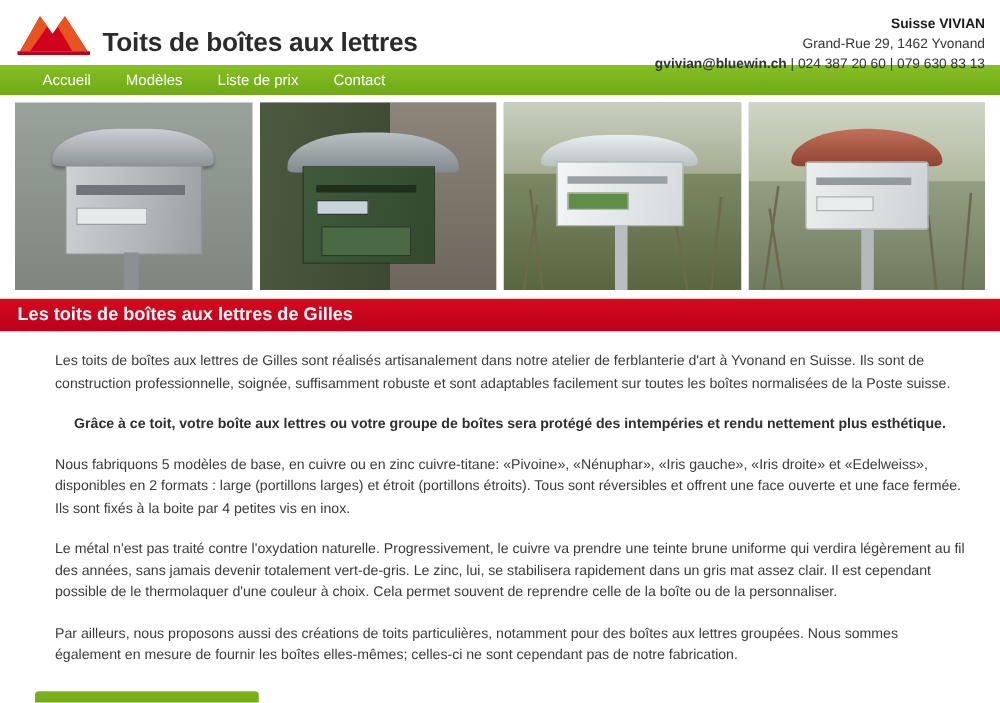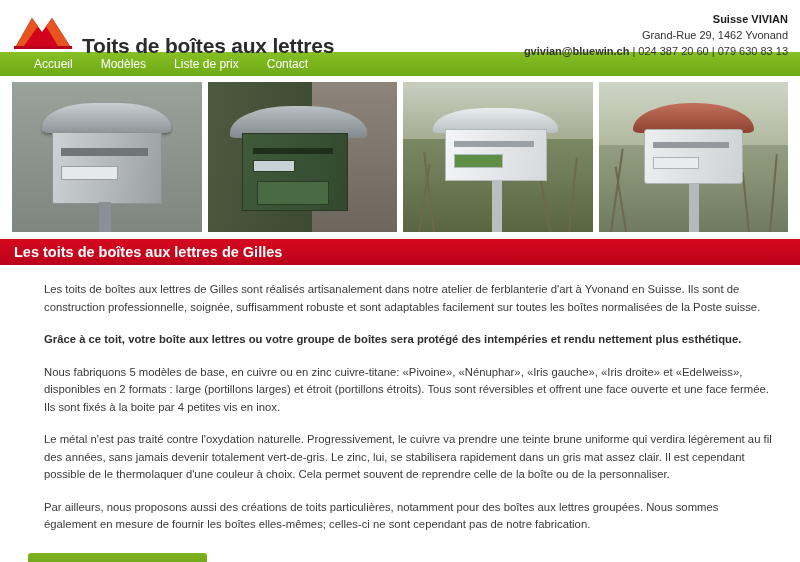--- a/index.html
+++ b/index.html
@@ -34,21 +34,21 @@
     width: 62px;
     height: 40px;
     position: relative;
     flex: none;
   }
   .logo-title {
     font-size: 21px;
     font-weight: bold;
     color: #2b2b2b;
     letter-spacing: -0.2px;
-    margin-top: 28px;
+    margin-top: 17px;
   }
   .contact {
     text-align: right;
     font-size: 11px;
     color: #333333;
     line-height: 1.45;
     padding-top: 6px;
   }
   .contact .name {
     font-weight: bold;
@@ -249,20 +249,21 @@
   .content p {
     margin: 0 0 15px 16px;
     font-size: 11.3px;
     line-height: 1.55;
     color: #3a3a3a;
     text-align: left;
   }
   .content p.strong {
     font-weight: bold;
     color: #2e2e2e;
+    text-align: center;
   }
 
   .cta-wrap { padding: 4px 28px 0 28px; }
   .cta {
     display: inline-block;
     background: #6aa616;
     background: linear-gradient(#7db31f, #5d9410);
     color: #ffffff;
     font-size: 11.5px;
     font-weight: bold;

